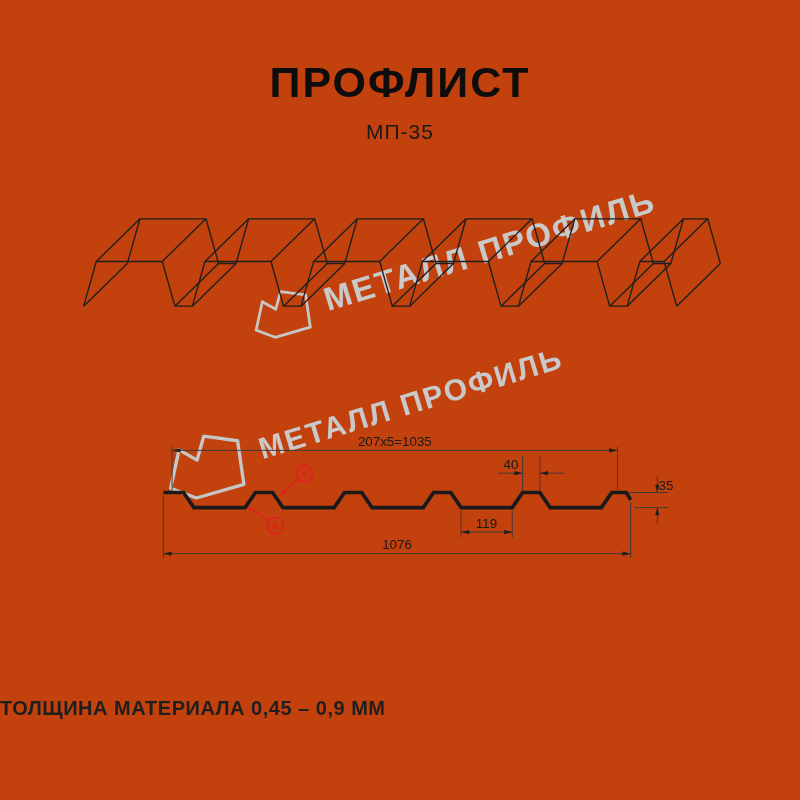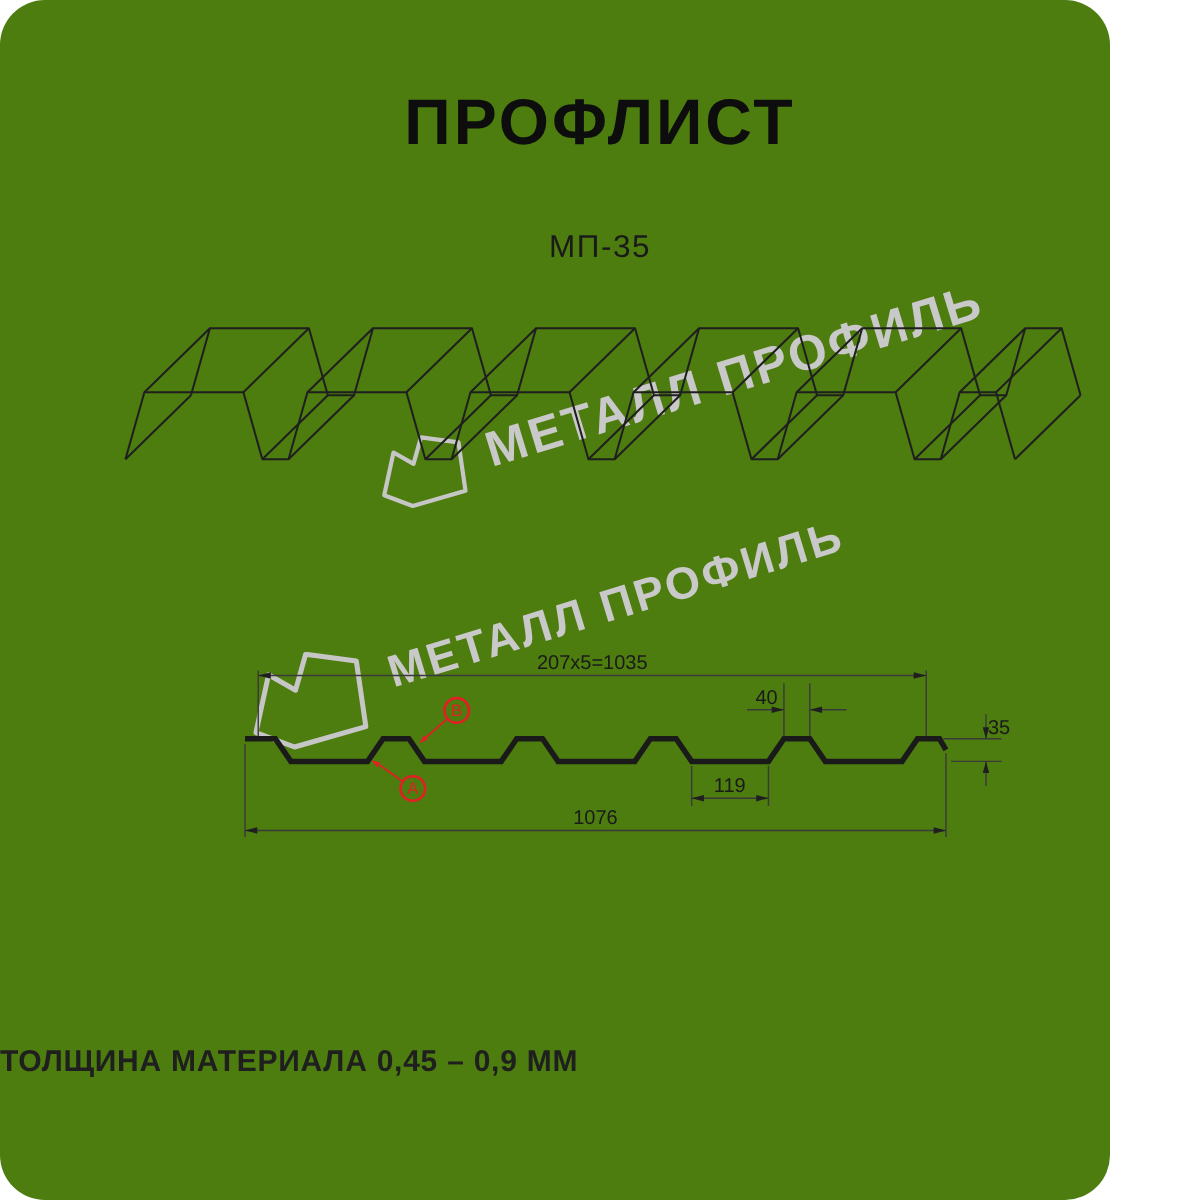--- a/index.html
+++ b/index.html
@@ -1,28 +1,28 @@
 <!DOCTYPE html>
 <html><head>
 <meta charset="utf-8">
 <style>
   html,body{margin:0;padding:0;}
   body{
     width:800px;height:800px;background:#ffffff;overflow:hidden;
     font-family:"Liberation Sans", sans-serif;color:#111;
   }
-  .page{position:relative;width:740px;height:800px;background:#4d7c0f;border-radius:30px;}
+  .page{position:relative;width:800px;height:800px;background:#c2410c;}
 
   .title{
     position:absolute;left:0;top:58px;width:800px;text-align:center;
     font-size:43px;font-weight:800;letter-spacing:2px;color:#0d0d0d;
   }
   .subtitle{
     position:absolute;left:0;top:120px;width:800px;text-align:center;
-    font-size:21px;font-weight:400;letter-spacing:1px;color:#1a1a1a;margin-top:33px;
+    font-size:21px;font-weight:400;letter-spacing:1px;color:#1a1a1a;
   }
   .footer-note{
     position:absolute;left:0;top:697px;width:800px;text-align:left;
     font-size:20px;font-weight:700;letter-spacing:.5px;color:#1f1f1f;
   }
 
   .watermark{
     position:absolute;display:flex;align-items:center;gap:14px;
     transform:rotate(-17deg);transform-origin:left center;z-index:1;
     pointer-events:none;

